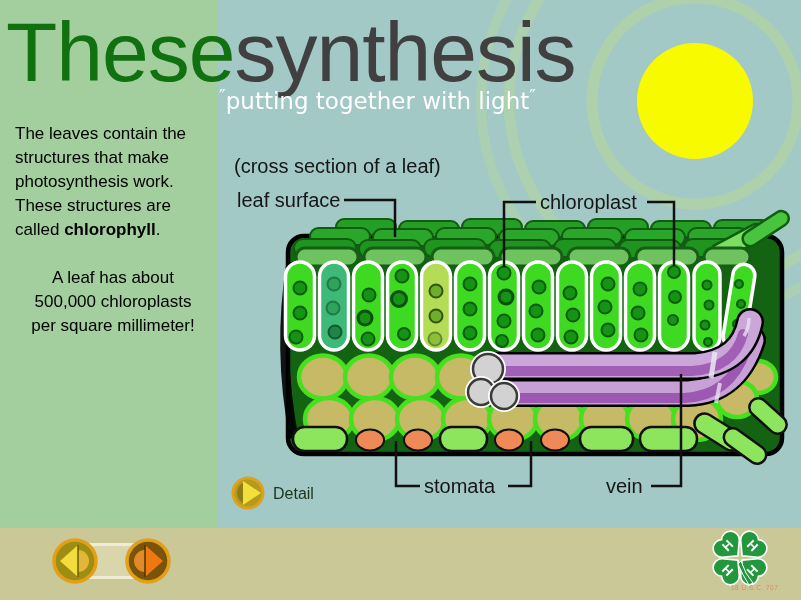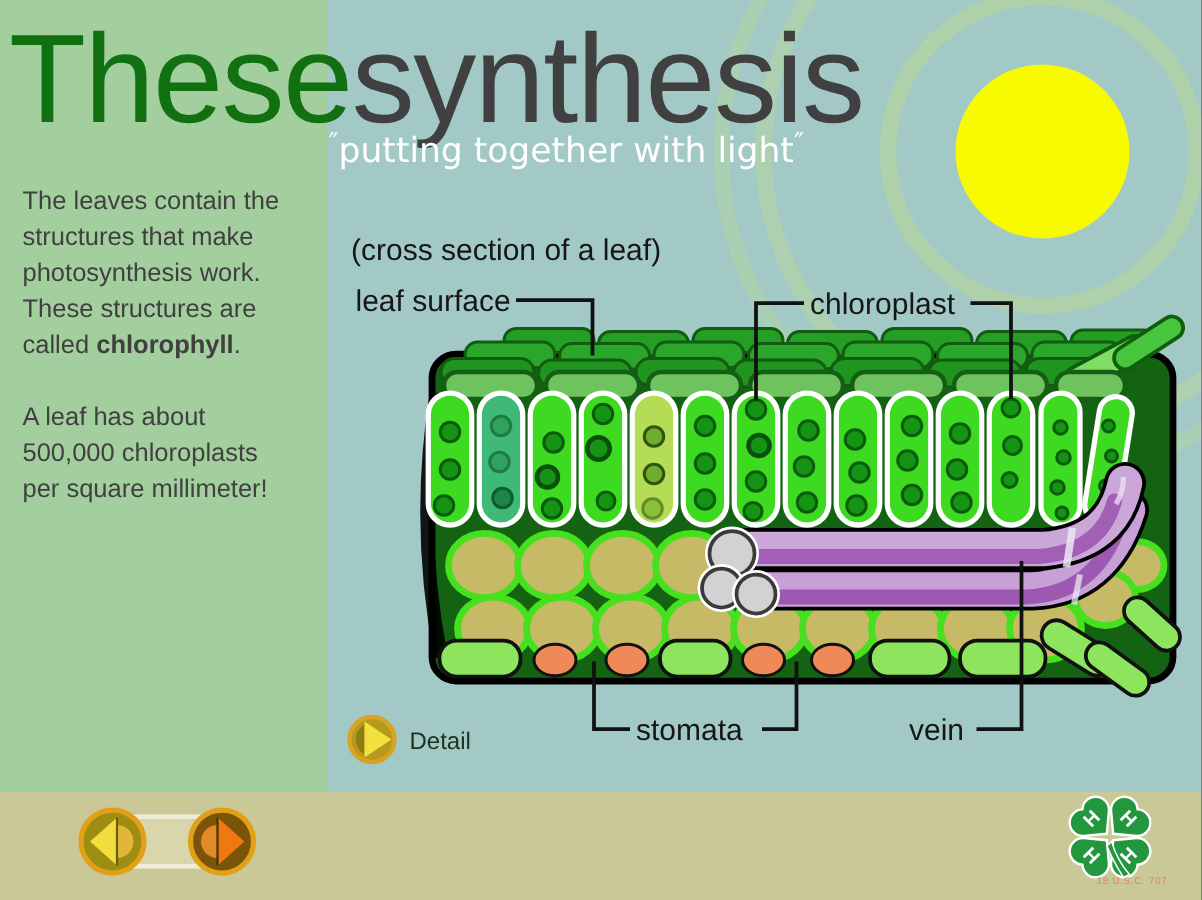--- a/index.html
+++ b/index.html
@@ -9,21 +9,21 @@
   .main-panel{position:absolute;left:218px;top:0;width:583px;height:528px;background:#a2c9c6;}
   .footer{position:absolute;left:0;top:528px;width:801px;height:72px;background:#cbc898;}
   .title{position:absolute;left:6px;top:10px;font-size:84px;line-height:1;letter-spacing:-1px;
          white-space:nowrap;z-index:6;}
   .title .t-green{color:#11700f;}
   .title .t-white{color:#404040;}
   .subtitle{position:absolute;left:219px;top:88px;font-size:23px;color:#ffffff;z-index:6;
             font-family:"DejaVu Sans",sans-serif;white-space:nowrap;}
   .subtitle .q{font-size:18px;position:relative;top:-7px;opacity:.95;}
   .sidebar-text{position:absolute;left:15px;top:122px;width:196px;font-size:17px;line-height:24px;
-                color:#404040;z-index:6;}
+                color:#000000;z-index:6;}
   .sidebar-text p{margin:0 0 24px 0;white-space:pre-line;}
   .sidebar-text b{font-weight:bold;}
   .diagram-svg{position:absolute;left:218px;top:0;width:583px;height:528px;display:block;}
   .diagram-label{font:20px "Liberation Sans",sans-serif;fill:#161616;}
   .detail-label{font:16px "Liberation Sans",sans-serif;fill:#1c331c;}
   .callout{stroke:#111;stroke-width:2.5;fill:none;}
   .nav-track{position:absolute;left:75px;top:543px;width:73px;height:30px;background:#d9d6ac;
              border-top:3px solid #eeebd6;border-bottom:3px solid #eeebd6;}
   .nav-btn{position:absolute;width:48px;height:48px;cursor:pointer;}
   .nav-back{left:51px;top:537px;}
@@ -43,21 +43,21 @@
 
   <div class="title"><span class="t-green">These</span><span class="t-white">synthesis</span></div>
   <div class="subtitle"><span class="q">″</span><span>putting together with light</span><span class="q">″</span></div>
 
   <div class="sidebar-text">
     <p><span>The leaves contain the
 structures that make
 photosynthesis work.
 These structures are
 called </span><b>chlorophyll</b><span>.</span></p>
-    <p style="margin-bottom:37px;">A leaf has about
+    <p style="margin-bottom:37px;text-align:center;">A leaf has about
 500,000 chloroplasts
 per square millimeter!</p>
   </div>
 
   <svg class="diagram-svg" viewBox="0 0 583 528">
 
     <g>
       <circle cx="477" cy="101" r="103" fill="none" stroke="#b6d79a" stroke-width="11" opacity="0.6"></circle>
       <circle cx="477" cy="101" r="186" fill="none" stroke="#b6d79a" stroke-width="11" opacity="0.5"></circle>
       <circle cx="477" cy="101" r="214" fill="none" stroke="#b6d79a" stroke-width="10" opacity="0.45"></circle>

